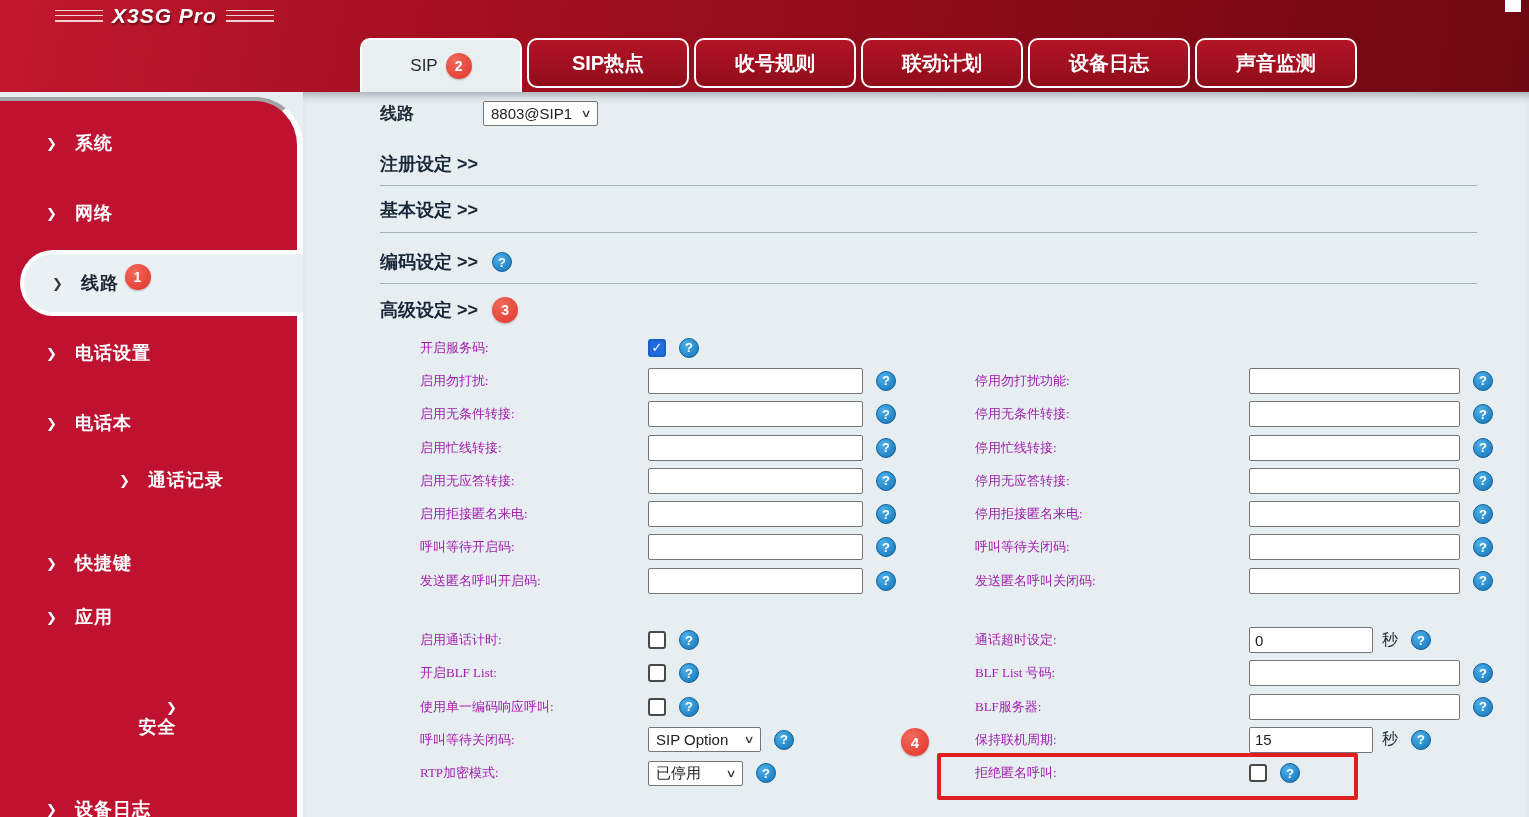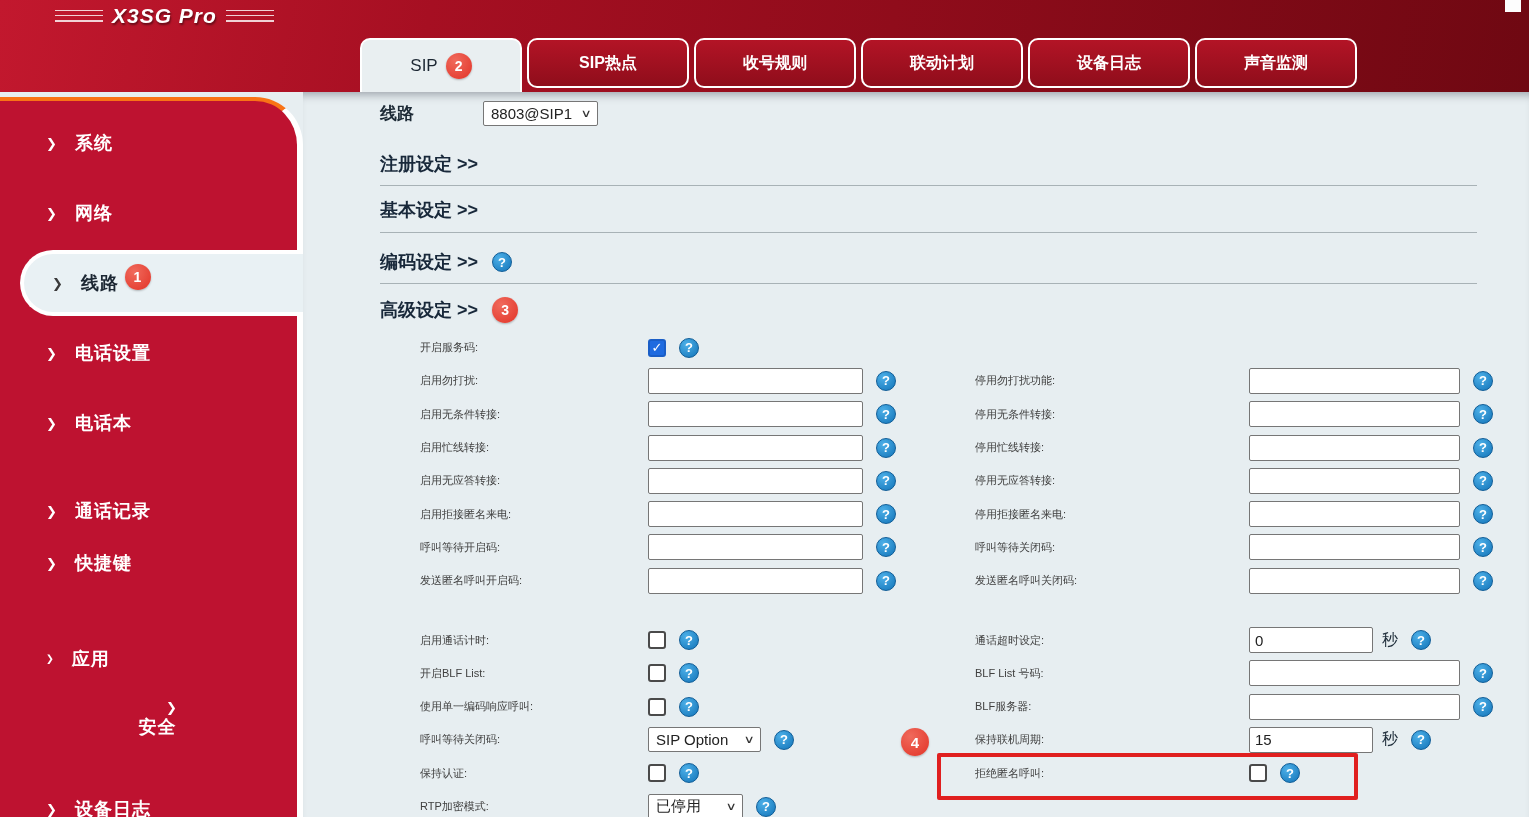--- a/index.html
+++ b/index.html
@@ -13,34 +13,34 @@
   .logo-wrap { position:absolute; left:55px; top:4px; display:flex; align-items:center; gap:9px; }
   .logo-text { color:#fff; font-weight:bold; font-style:italic; font-size:21px;
     letter-spacing:1px; text-shadow:1px 2px 2px rgba(0,0,0,.45); }
   .speed-lines { width:48px; height:13px; opacity:.85;
     background:repeating-linear-gradient(to bottom, rgba(255,255,255,.95) 0 1.5px, transparent 1.5px 5px); }
   .corner-artifact { position:absolute; right:8px; top:0; width:16px; height:12px; background:#fdfdfd; }
 
   
   .tabs { position:absolute; left:360px; bottom:0; display:flex; align-items:flex-end; gap:5px; }
   .tab { width:162px; height:50px; margin-bottom:4px; border:2px solid #fff; border-radius:10px;
-    background:linear-gradient(to bottom,#b31426,#8f0d1b); color:#fff; font-size:16px; font-weight:bold;
+    background:linear-gradient(to bottom,#b31426,#8f0d1b); color:#fff; font-size:20px; font-weight:bold;
     display:flex; align-items:center; justify-content:center; gap:8px; cursor:pointer; }
   .tab.active { height:54px; margin-bottom:0; border-bottom:none; border-radius:10px 10px 0 0;
     background:#e9eff1; color:#1c2733; font-weight:normal; font-size:17px; }
 
   
   .badge { min-width:26px; height:26px; border-radius:50%; padding:0 2px;
     background:radial-gradient(circle at 35% 30%, #f06a5c, #e23327);
     color:#fff; font-size:14px; font-weight:bold; font-style:normal;
     display:inline-flex; align-items:center; justify-content:center; box-shadow:0 1px 2px rgba(0,0,0,.25); }
 
   
   .sidebar { position:absolute; left:0; top:97px; width:303px; height:720px;
-    background:#be1230; border-top:4px solid #f97316; border-right:6px solid #fff;
+    background:#be1230; border-top:4px solid #a3a3a3; border-right:6px solid #fff;
     border-radius:0 48px 0 0; }
   .side-item { position:absolute; left:0; width:100%; height:70px;
     display:flex; align-items:center; cursor:pointer; color:#fff; }
   .side-item .chev-icon { margin-left:46px; font-size:13px; font-weight:bold; }
   .side-item .chev-icon::before { content:"❯"; }
   .side-item .side-label { margin-left:18px; font-size:18px; font-weight:bold; letter-spacing:1px;
     display:flex; align-items:center; gap:6px; }
   .side-item.active { left:20px; width:283px; height:66px; background:#e9f1f4;
     border:4px solid #fff; border-right:none; border-radius:34px 0 0 34px; color:#1c2733; }
   .side-item.active .chev-icon { margin-left:28px; color:#3a3a3a; }
@@ -63,21 +63,21 @@
   .sec-hr { position:absolute; left:77px; width:1097px; border-top:1px solid #a8b2b6; }
 
   
   .form-area { position:absolute; left:77px; top:239px; width:1149px; display:flex; }
   .fcol-left { width:565px; }
   .fcol-right { width:584px; }
   .form-row { height:33.3px; display:flex; align-items:center; }
   .form-row.spacer { visibility:hidden; }
   .fcol-left .field-label { margin-left:40px; width:228px; }
   .fcol-right .field-label { margin-left:30px; width:274px; }
-  .field-label { font-size:11px; color:#404040; }
+  .field-label { font-size:13px; color:#a21caf;font-family:Liberation Serif, serif; }
   .controls { display:flex; align-items:center; gap:13px; }
   .text-input { width:215px; height:26px; border:1px solid #767676; border-radius:2px;
     background:#fff; font-size:15px; padding:0 5px; font-family:inherit; color:#222; }
   .fcol-right .text-input { width:211px; }
   .text-input.short, .fcol-right .text-input.short { width:124px; }
   .unit { font-size:16px; color:#22303d; margin-left:-4px; }
   .checkbox { width:18px; height:18px; border:2px solid #4a4a4a; border-radius:3px; background:#fff;
     cursor:pointer; display:inline-flex; align-items:center; justify-content:center; }
   .checkbox.checked { background:#1f6be0; border-color:#1a5ec7; color:#fff; font-size:13px; font-weight:bold; }
   .checkbox.checked::before { content:"✓"; }
@@ -242,27 +242,20 @@
               <span class="field-label">呼叫等待关闭码:</span>
               <div class="controls">
                 <div class="select sel-keepalive">
                   <span>SIP Option</span>
                   <span class="chev"></span>
                 </div>
                 <span class="help-icon"></span>
               </div>
             </div>
             <div class="form-row">
-              <span class="field-label">保持认证:</span>
-              <div class="controls">
-                <span class="checkbox"></span>
-                <span class="help-icon"></span>
-              </div>
-            </div>
-            <div class="form-row">
               <span class="field-label">RTP加密模式:</span>
               <div class="controls">
                 <div class="select sel-rtp">
                   <span>已停用</span>
                   <span class="chev"></span>
                 </div>
                 <span class="help-icon"></span>
               </div>
             </div>
           </div>
@@ -390,33 +383,33 @@
         <span class="side-label">
           <span>电话设置</span>
         </span>
       </div>
       <div class="side-item" style="top: 287px;">
         <span class="chev-icon"></span>
         <span class="side-label">
           <span>电话本</span>
         </span>
       </div>
-      <div class="side-item" style="top: 375px;">
+      <div class="side-item" style="top: 344px; justify-content: center;">
         <span class="chev-icon"></span>
         <span class="side-label">
           <span>通话记录</span>
         </span>
       </div>
       <div class="side-item" style="top: 427px;">
         <span class="chev-icon"></span>
         <span class="side-label">
           <span>快捷键</span>
         </span>
       </div>
-      <div class="side-item" style="top: 523px; font-family: Liberation Mono, monospace;">
+      <div class="side-item" style="top: 481px;">
         <span class="chev-icon"></span>
         <span class="side-label">
           <span>应用</span>
         </span>
       </div>
       <div class="side-item" style="top: 599px; flex-direction: column;">
         <span class="chev-icon"></span>
         <span class="side-label">
           <span>安全</span>
         </span>

